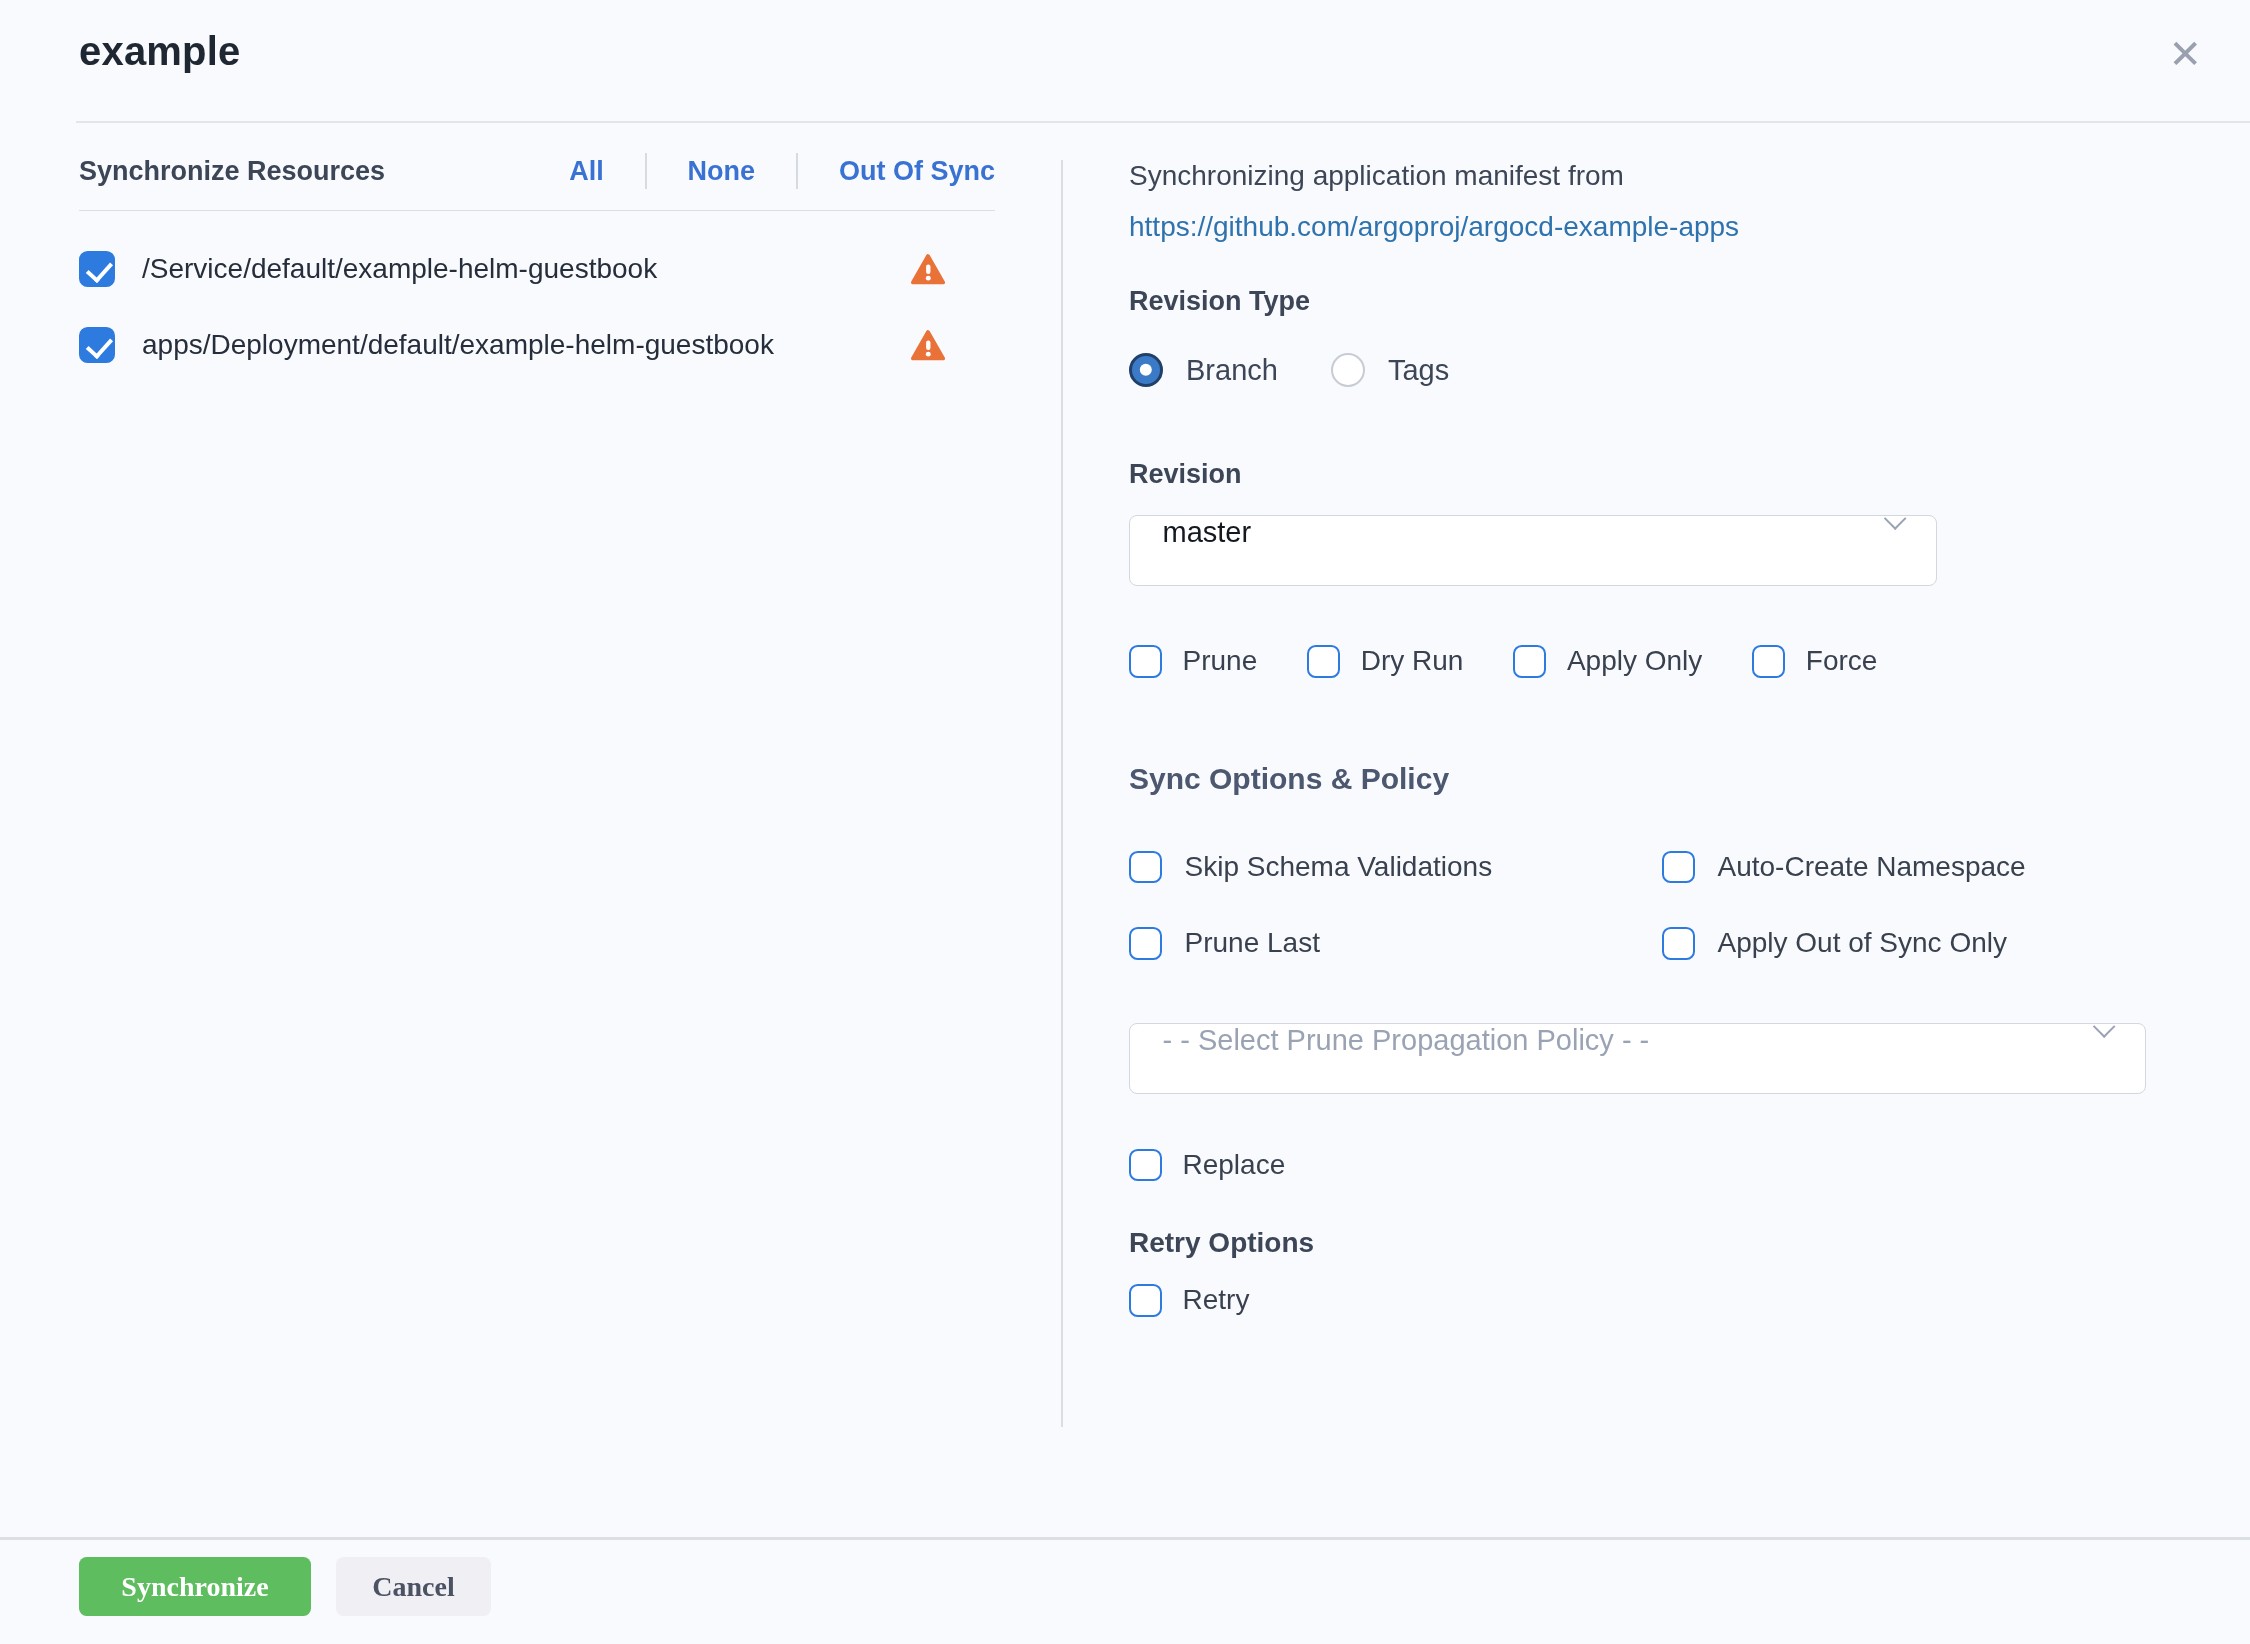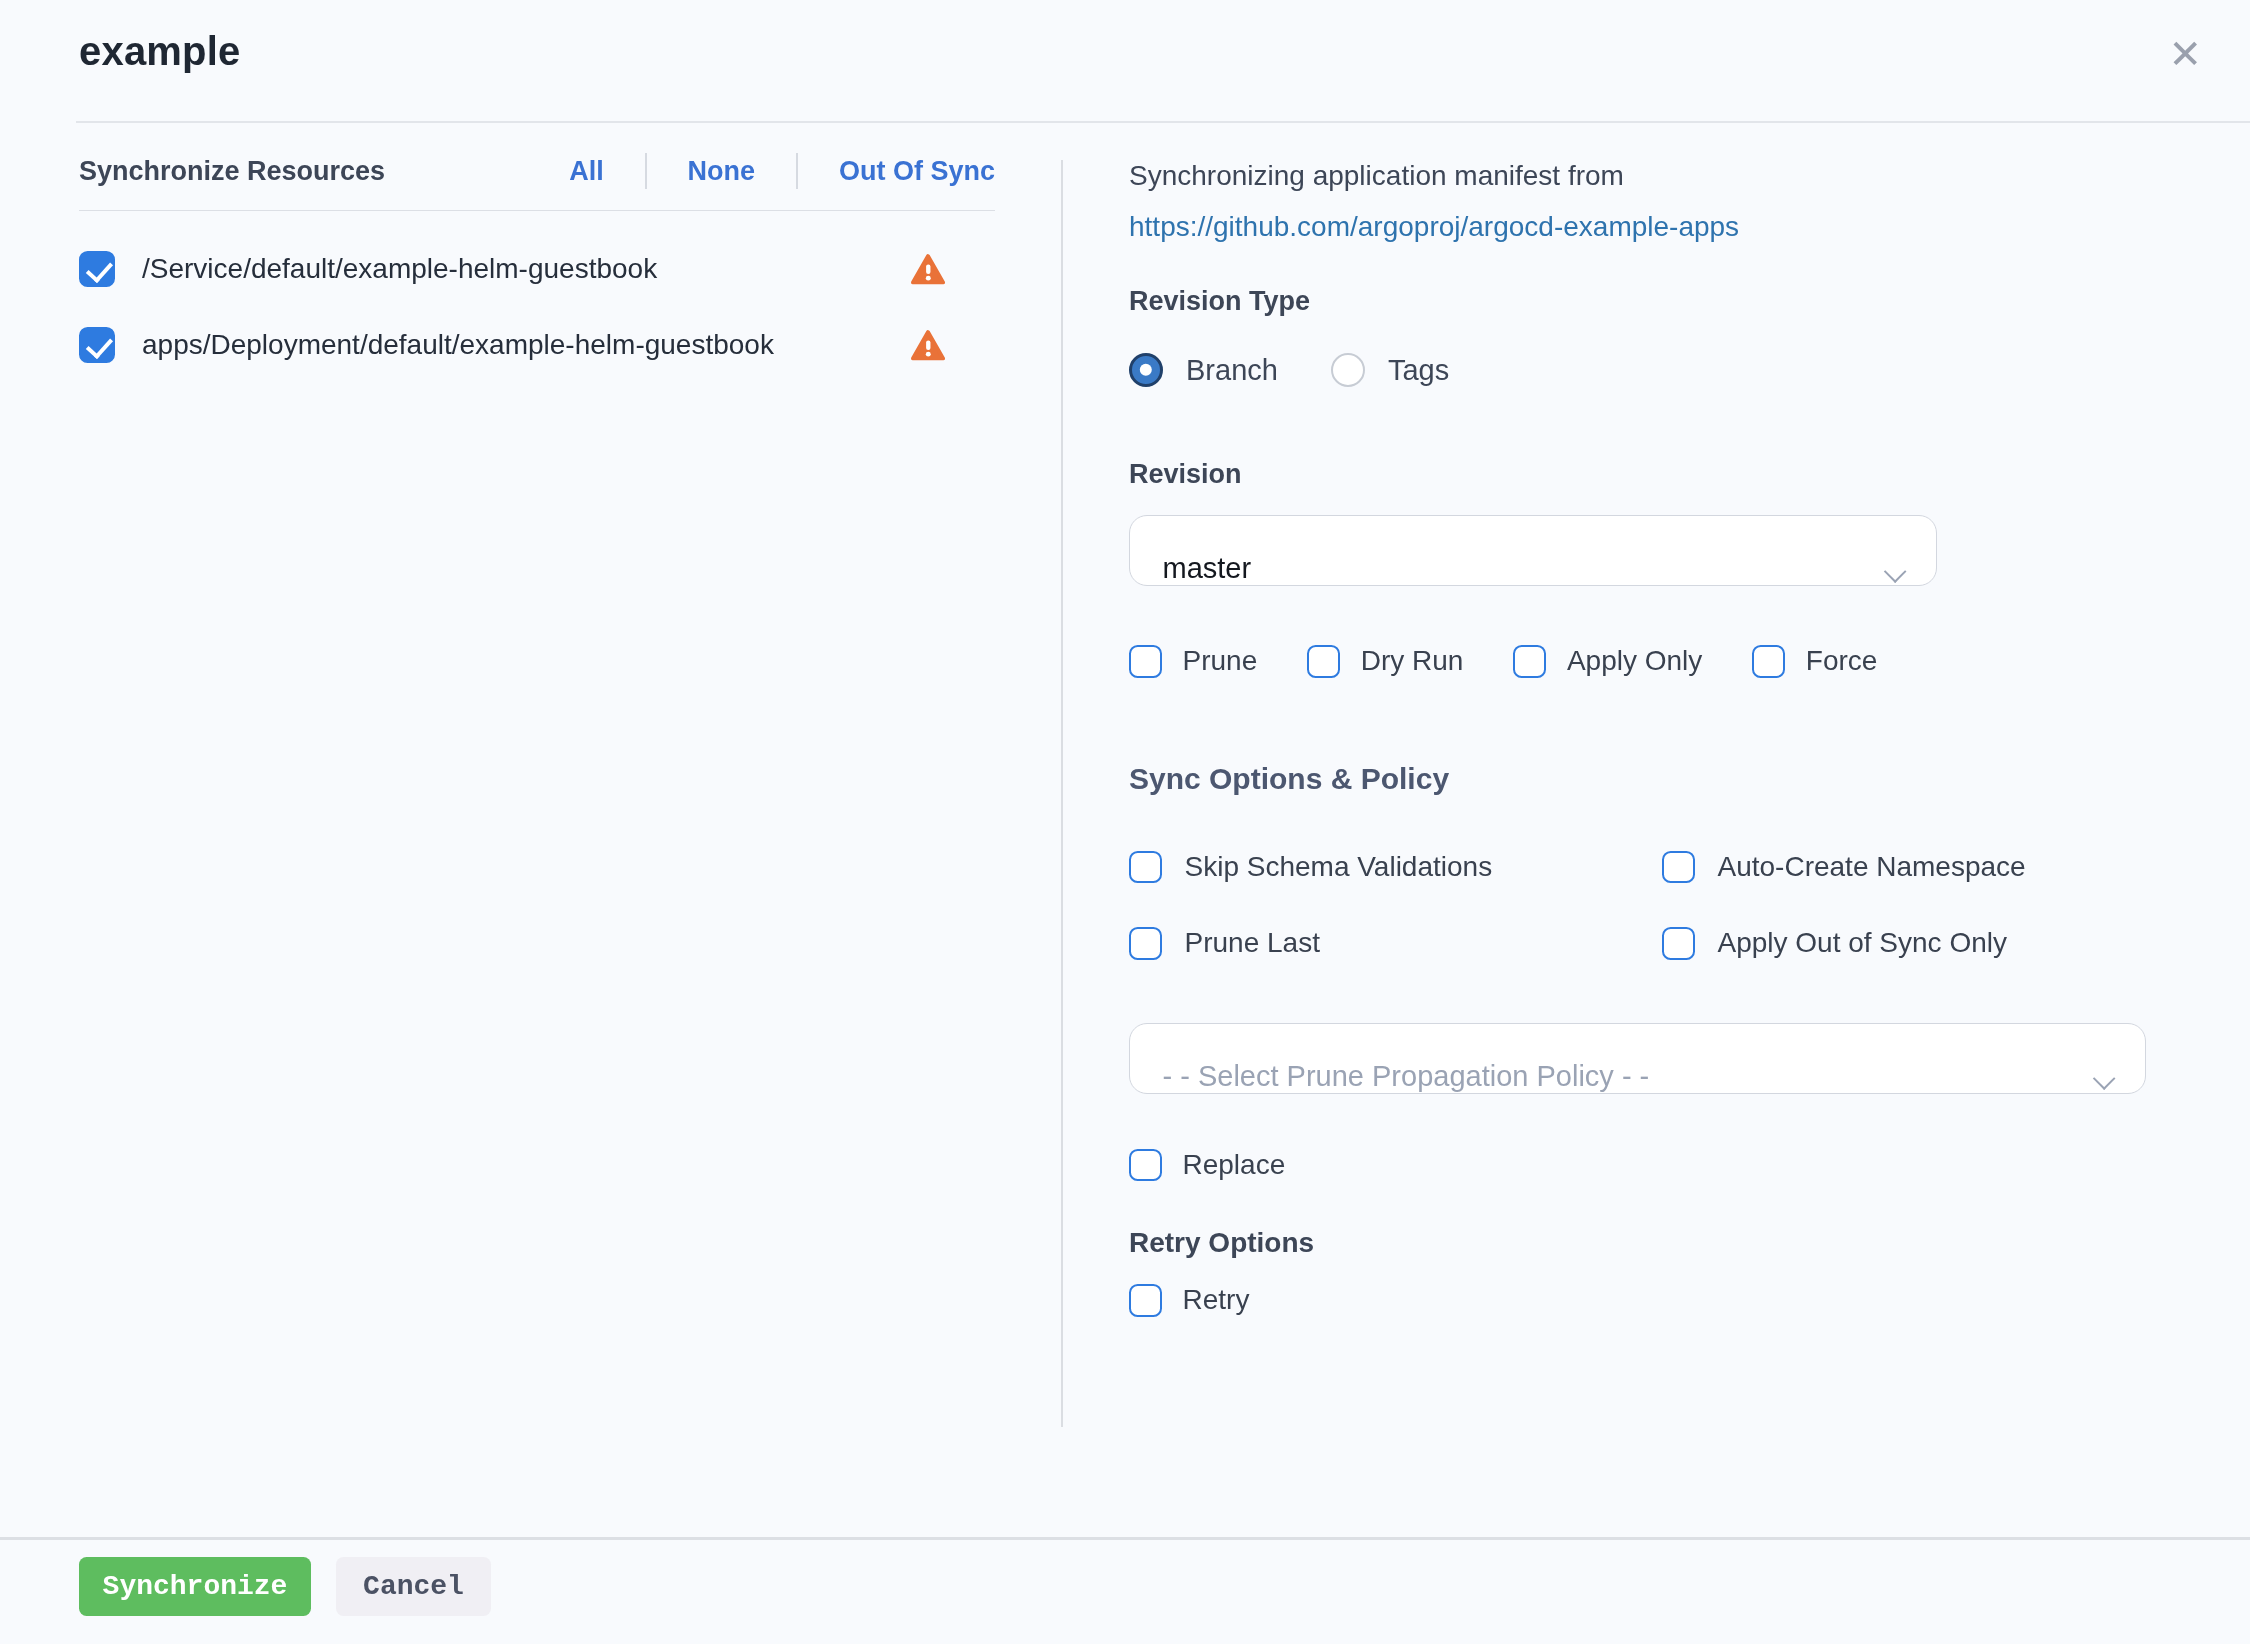--- a/index.html
+++ b/index.html
@@ -74,21 +74,21 @@
   .radio.selected { background:#3a7ac6; border:3.8px solid #20406a; }
   .radio.selected::after {
     content:""; position:absolute; left:50%; top:50%; width:12.4px; height:12.4px;
     transform:translate(-50%,-50%); border-radius:50%; background:#fff;
   }
   .radio-label { font-size:29px; color:#3d4657; }
 
   .rev-label { margin-top:72px; }
   .select-box {
     margin-top:25px; height:71px; background:#fff; border:1.9px solid #d3d7df;
-    border-radius:18px; display:flex; align-items:flex-end; padding:0 32.5px; cursor:pointer;
+    border-radius:8px; display:flex; align-items:flex-start; padding:0 32.5px; cursor:pointer;
   }
   .select-box.rev { width:808px; }
   .select-box.policy { width:1017px; margin-top:0; }
   .select-value { font-size:29px; color:#14181f; }
   .select-placeholder { font-size:29px; color:#9aa3b4; }
   .chevron {
     margin-left:auto; width:16.3px; height:16.3px;
     border-right:2.9px solid #9aa3b4; border-bottom:2.9px solid #9aa3b4;
     transform:rotate(45deg) translate(-3.8px,-3.8px);
   }
@@ -107,21 +107,21 @@
 
   .policy-wrap { margin-top:63px; }
   .replace-row { margin-top:55px; }
   .retry-heading { margin-top:46px; font-size:28px; font-weight:600; color:#3d4657; }
   .retry-row { margin-top:25px; }
 
   
   .footer-divider { position:absolute; left:0; right:0; top:1537px; height:2.9px; background:#dcdfe4; }
   .btn {
     position:absolute; top:1557px; height:59px; border:none; border-radius:7.6px;
-    font-family:Liberation Mono, monospace; font-size:28px; font-weight:700; cursor:pointer;
+    font-family:Liberation Serif, serif; font-size:28px; font-weight:700; cursor:pointer;
     display:flex; align-items:center; justify-content:center;
   }
   .btn-sync { left:79px; width:232px; background:#5ebd5f; color:#fff; }
   .btn-cancel { left:336px; width:155px; background:#f0eff4; color:#4b5264; }
 </style>
 </head>
 <body>
 
 <div class="modal">
 

